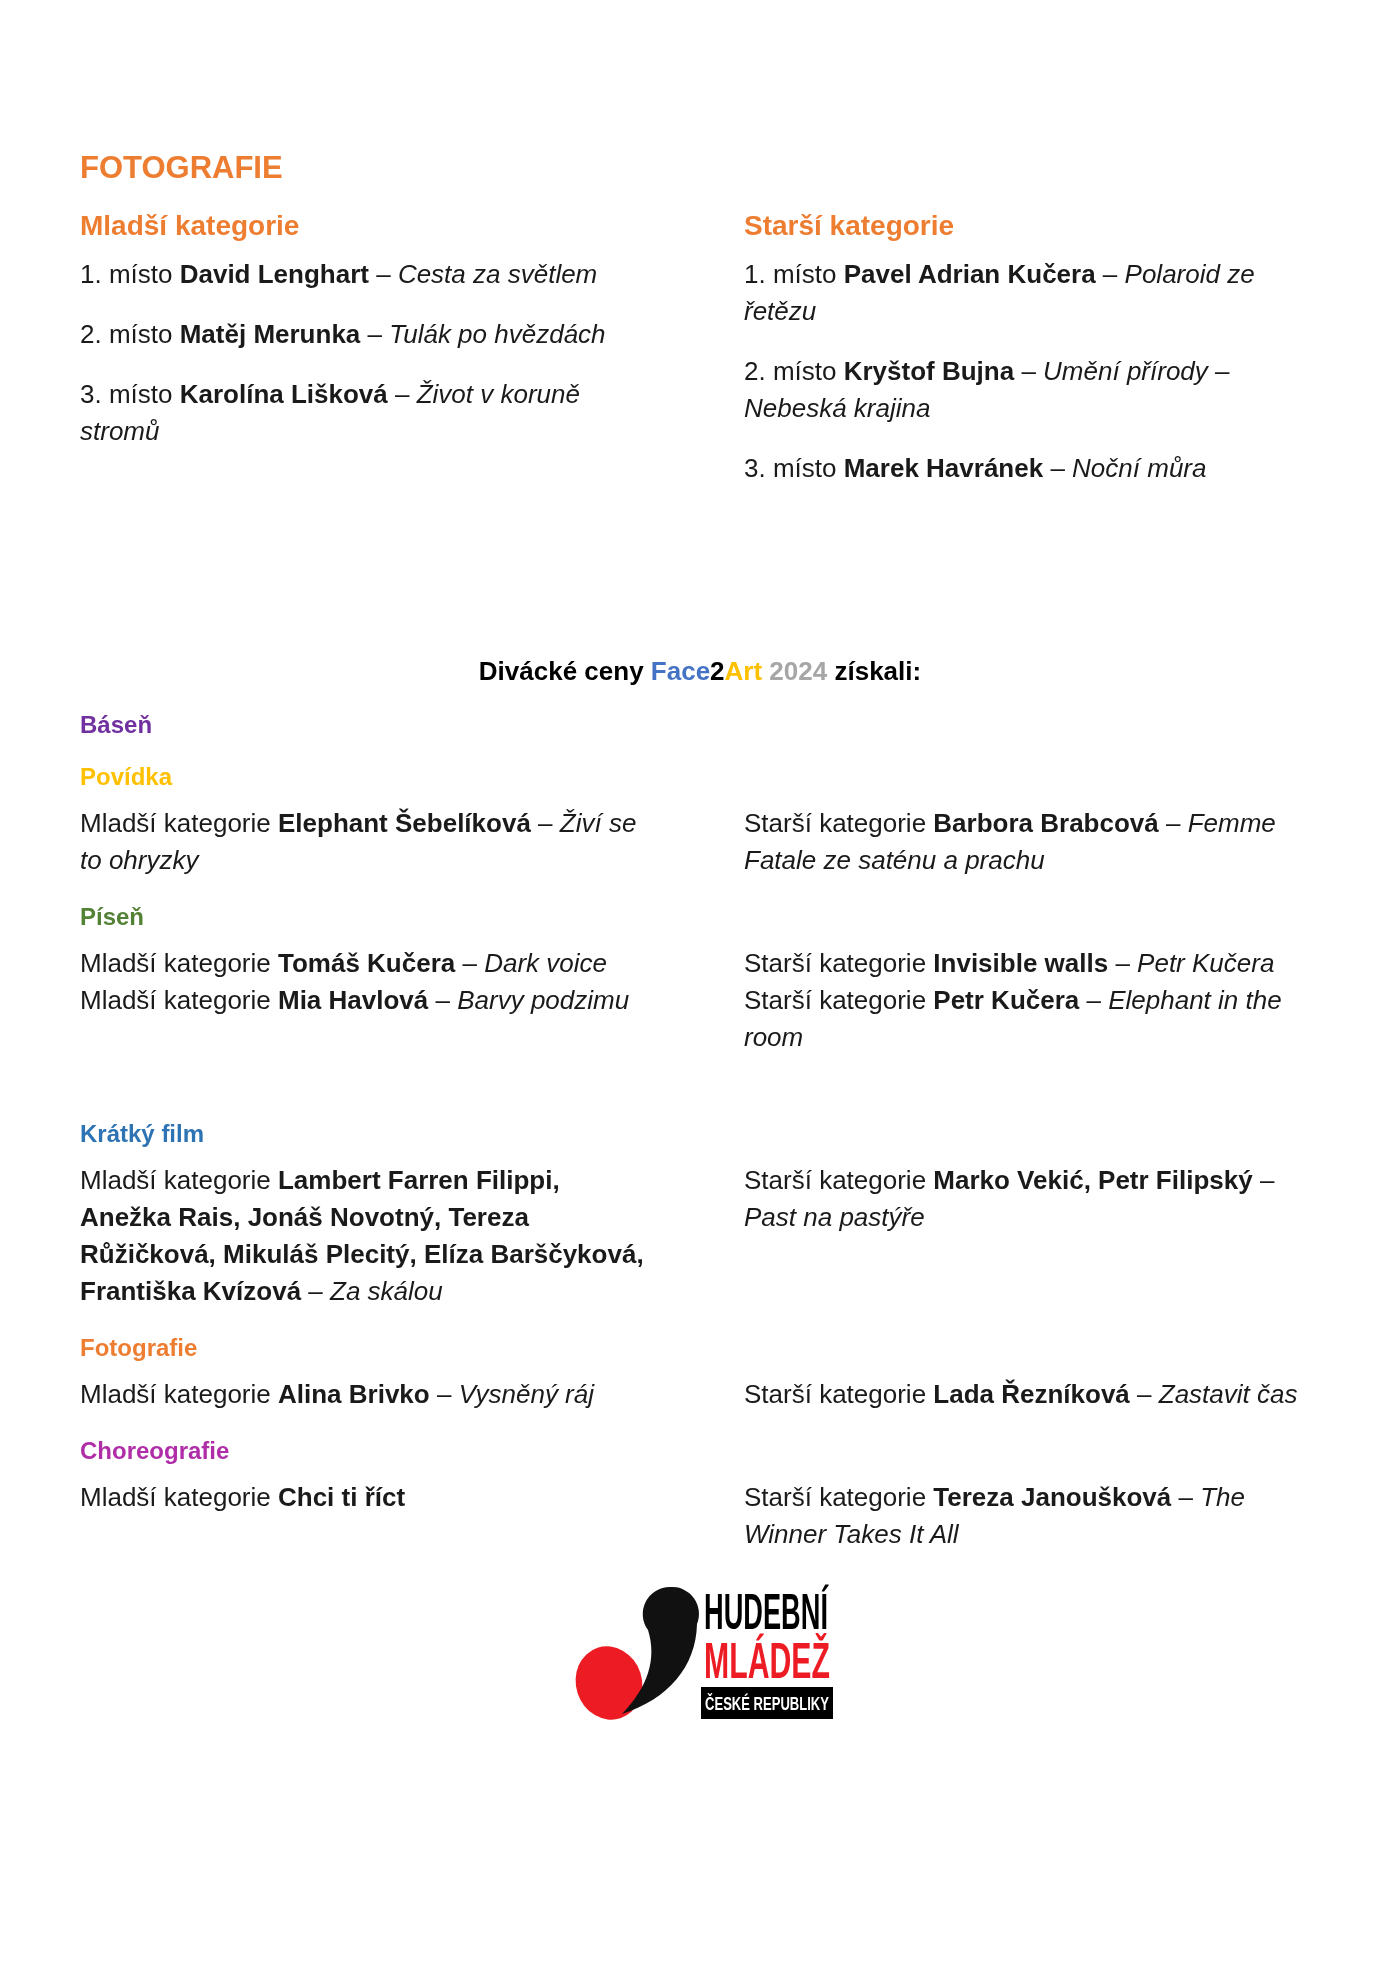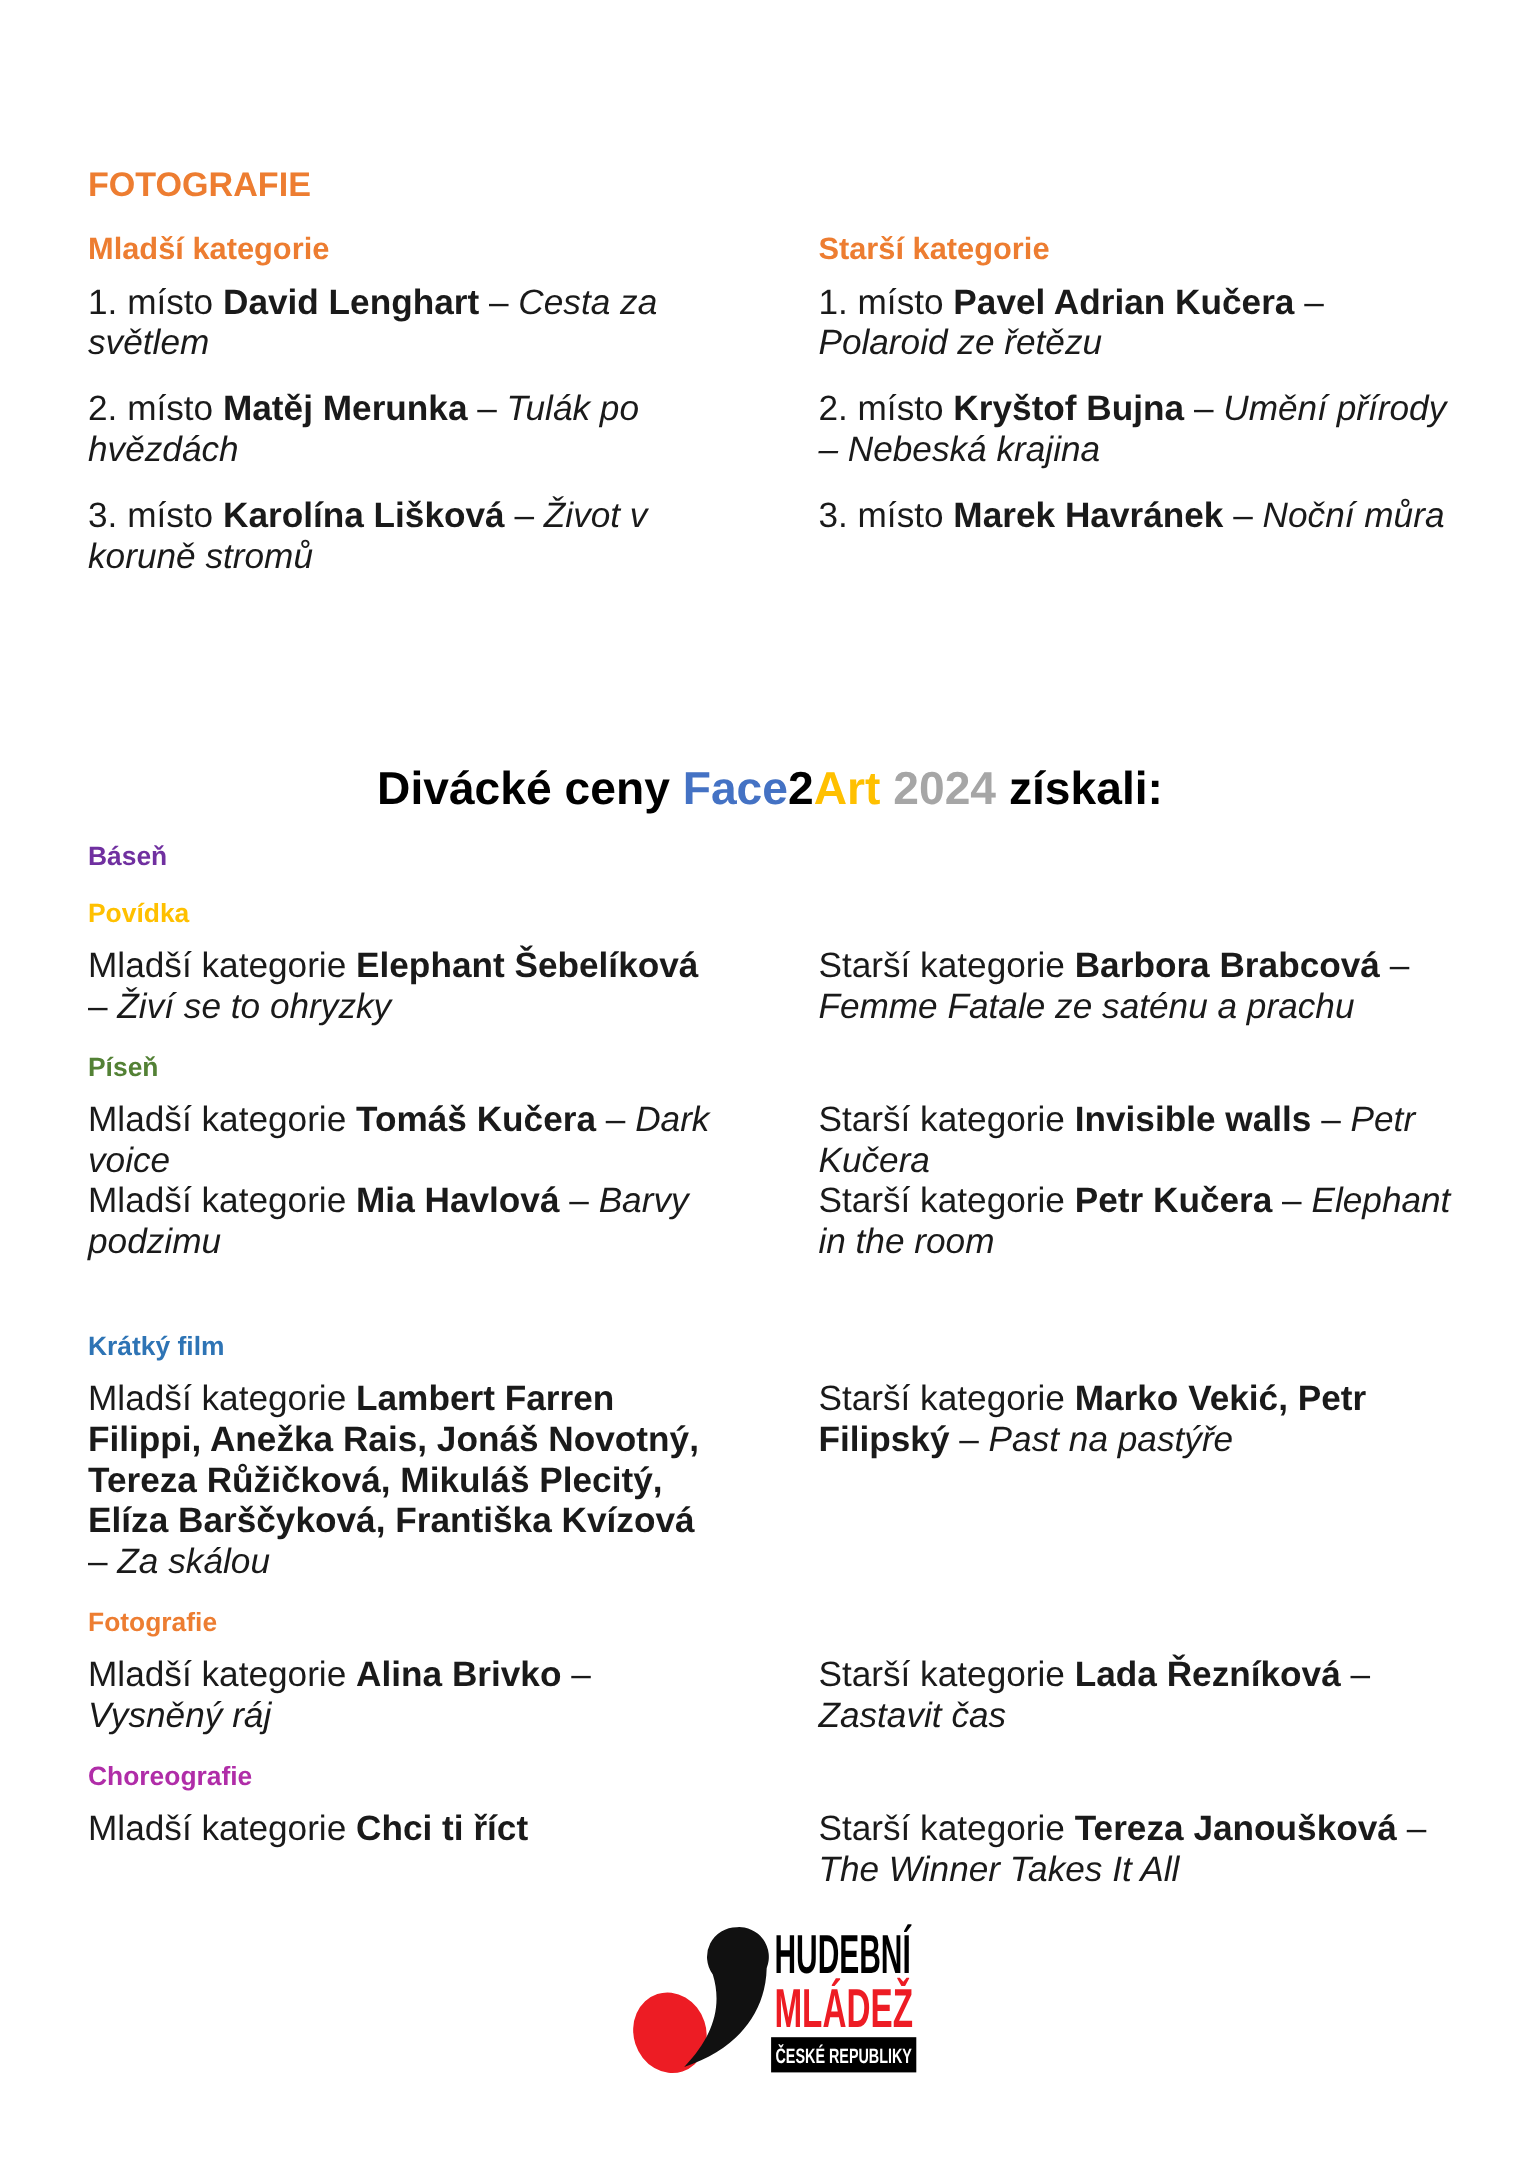--- a/index.html
+++ b/index.html
@@ -7,26 +7,26 @@
     width:1400px;height:1980px;background:#ffffff;overflow:hidden;
     font-family:"Liberation Sans", sans-serif;color:#1a1a1a;
   }
   .page{padding:0 80px;box-sizing:border-box;}
   
   .top-section{padding-top:150px;}
   .sec-title{font-size:31px;font-weight:bold;margin:0 0 24px 0;}
   .two-col{display:flex;gap:88px;}
   .col{width:580px;}
   .col-head{font-size:28px;font-weight:bold;margin:0 0 14px 0;}
-  .entry{font-size:32px;line-height:37px;margin:0 0 23px 0;}
+  .entry{font-size:26px;line-height:37px;margin:0 0 23px 0;}
   .entry b{font-weight:bold;}
   .entry i{font-style:italic;}
   
   .doc-title{
-    text-align:center;font-size:42px;font-weight:bold;
+    text-align:center;font-size:26px;font-weight:bold;
     margin:146px 0 12px 0;color:#000;
   }
   
   .cat-head{font-size:24px;font-weight:bold;margin:24px 0 14px 0;}
   .gap-lg{margin-top:64px;}
   .cat-row{display:flex;gap:88px;}
   .cat-row .entry{margin:0;}
   
   .logo{display:flex;justify-content:center;margin-top:30px;}
   .logo-svg text{font-family:"Liberation Sans", sans-serif;font-weight:bold;}

